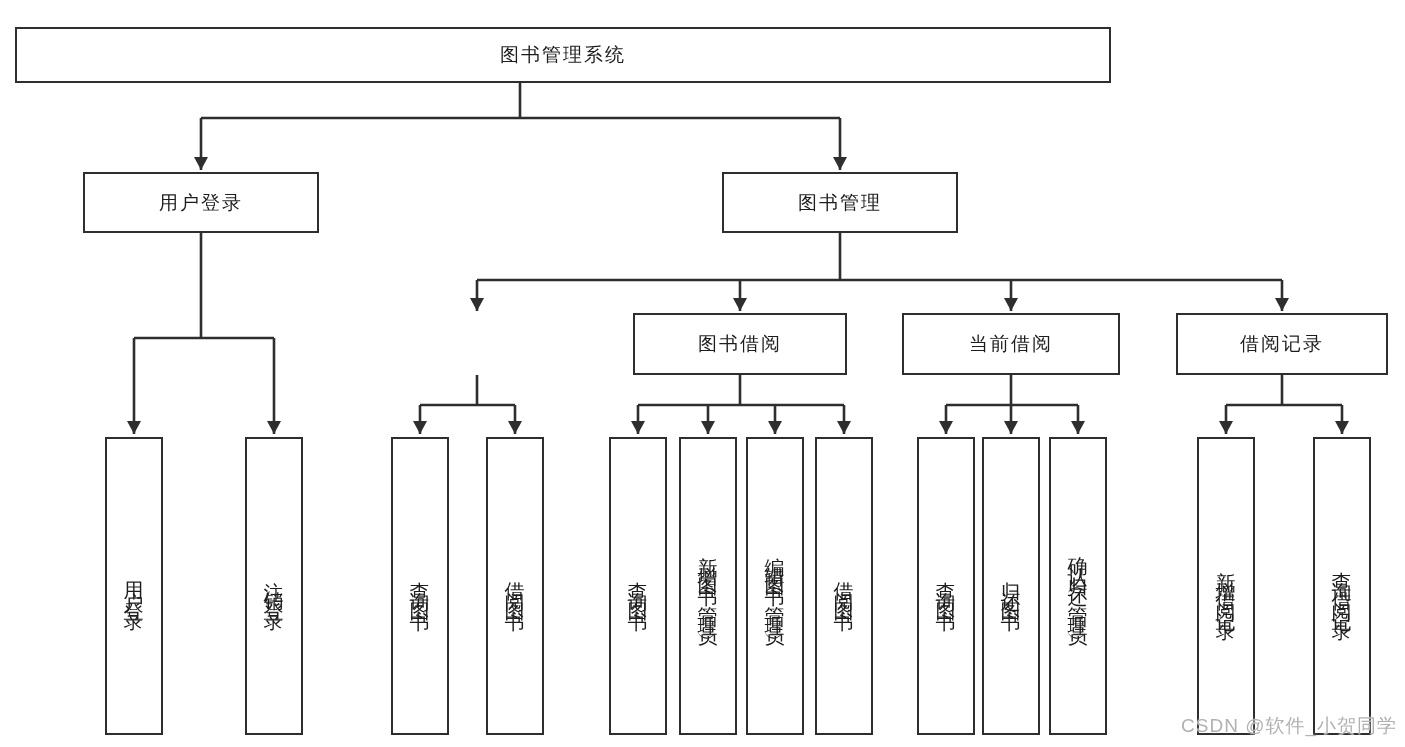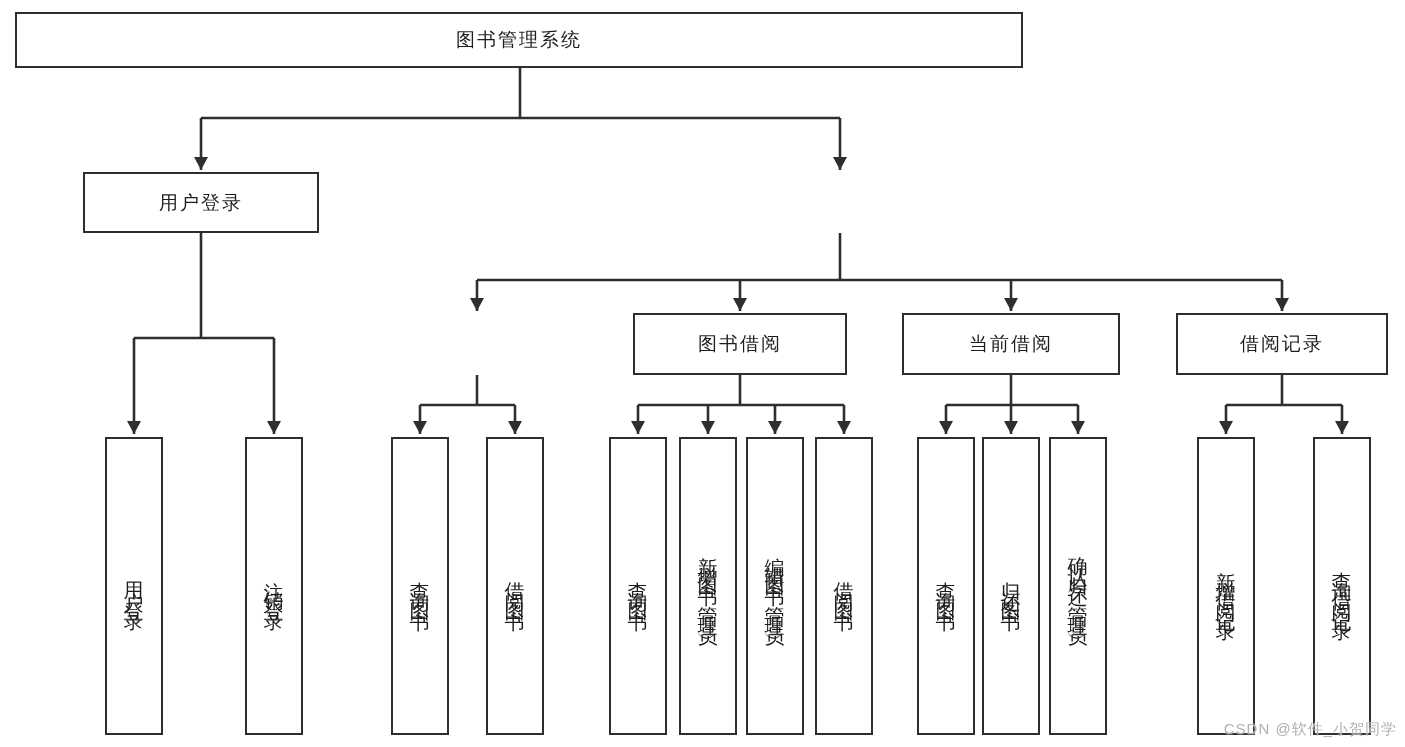--- a/index.html
+++ b/index.html
@@ -25,21 +25,21 @@
   }
   .h-label { font-size: 19px; letter-spacing: 2px; white-space: nowrap; }
   .leaf {
     writing-mode: vertical-rl;
     text-orientation: mixed;
     font-size: 20px;
     letter-spacing: 10px;
     line-height: 1;
   }
   
-  .root-box   { left: 15px;   top: 12px;  width: 1008px; height: 56px; }
+  .root-box   { left: 15px;   top: 27px;  width: 1096px; height: 56px; }
   .l2-user    { left: 83px;   top: 172px; width: 236px;  height: 61px; }
   .l2-book    { left: 722px;  top: 172px; width: 236px;  height: 61px; }
   .l3-new     { left: 362px;  top: 313px; width: 230px;  height: 62px; }
   .l3-borrow  { left: 633px;  top: 313px; width: 214px;  height: 62px; text-align: center; }
   .l3-current { left: 902px;  top: 313px; width: 218px;  height: 62px; }
   .l3-record  { left: 1176px; top: 313px; width: 212px;  height: 62px; }
   .leaf       { top: 437px; width: 58px; height: 298px; }
   .lf-1  { left: 105px; }
   .lf-2  { left: 245px; }
   .lf-3  { left: 391px; }
@@ -50,21 +50,21 @@
   .lf-8  { left: 815px; }
   .lf-9  { left: 917px; }
   .lf-10 { left: 982px; }
   .lf-11 { left: 1049px; }
   .lf-12 { left: 1197px; }
   .lf-13 { left: 1313px; }
   .watermark {
     position: absolute;
     right: 8px;
     bottom: 8px;
-    font-size: 15px;
+    font-size: 19px;
     color: #b1b1b1;
     letter-spacing: 1px;
     z-index: 3;
     text-shadow: 0 0 2px #ffffff;
   }
 </style>
 </head>
 <body>
 
 <div class="canvas">
@@ -119,20 +119,23 @@
     </g>
   </svg>
 
   <div class="box root-box">
     <span class="h-label">图书管理系统</span>
   </div>
 
   <div class="box l2-user">
     <span class="h-label">用户登录</span>
   </div>
+  <div class="box l2-book">
+    <span class="h-label">图书管理</span>
+  </div>
 
   <div class="box l3-borrow">
     <span class="h-label">图书借阅</span>
   </div>
   <div class="box l3-record">
     <span class="h-label">借阅记录</span>
   </div>
   <div class="box l3-current">
     <span class="h-label">当前借阅</span>
   </div>

